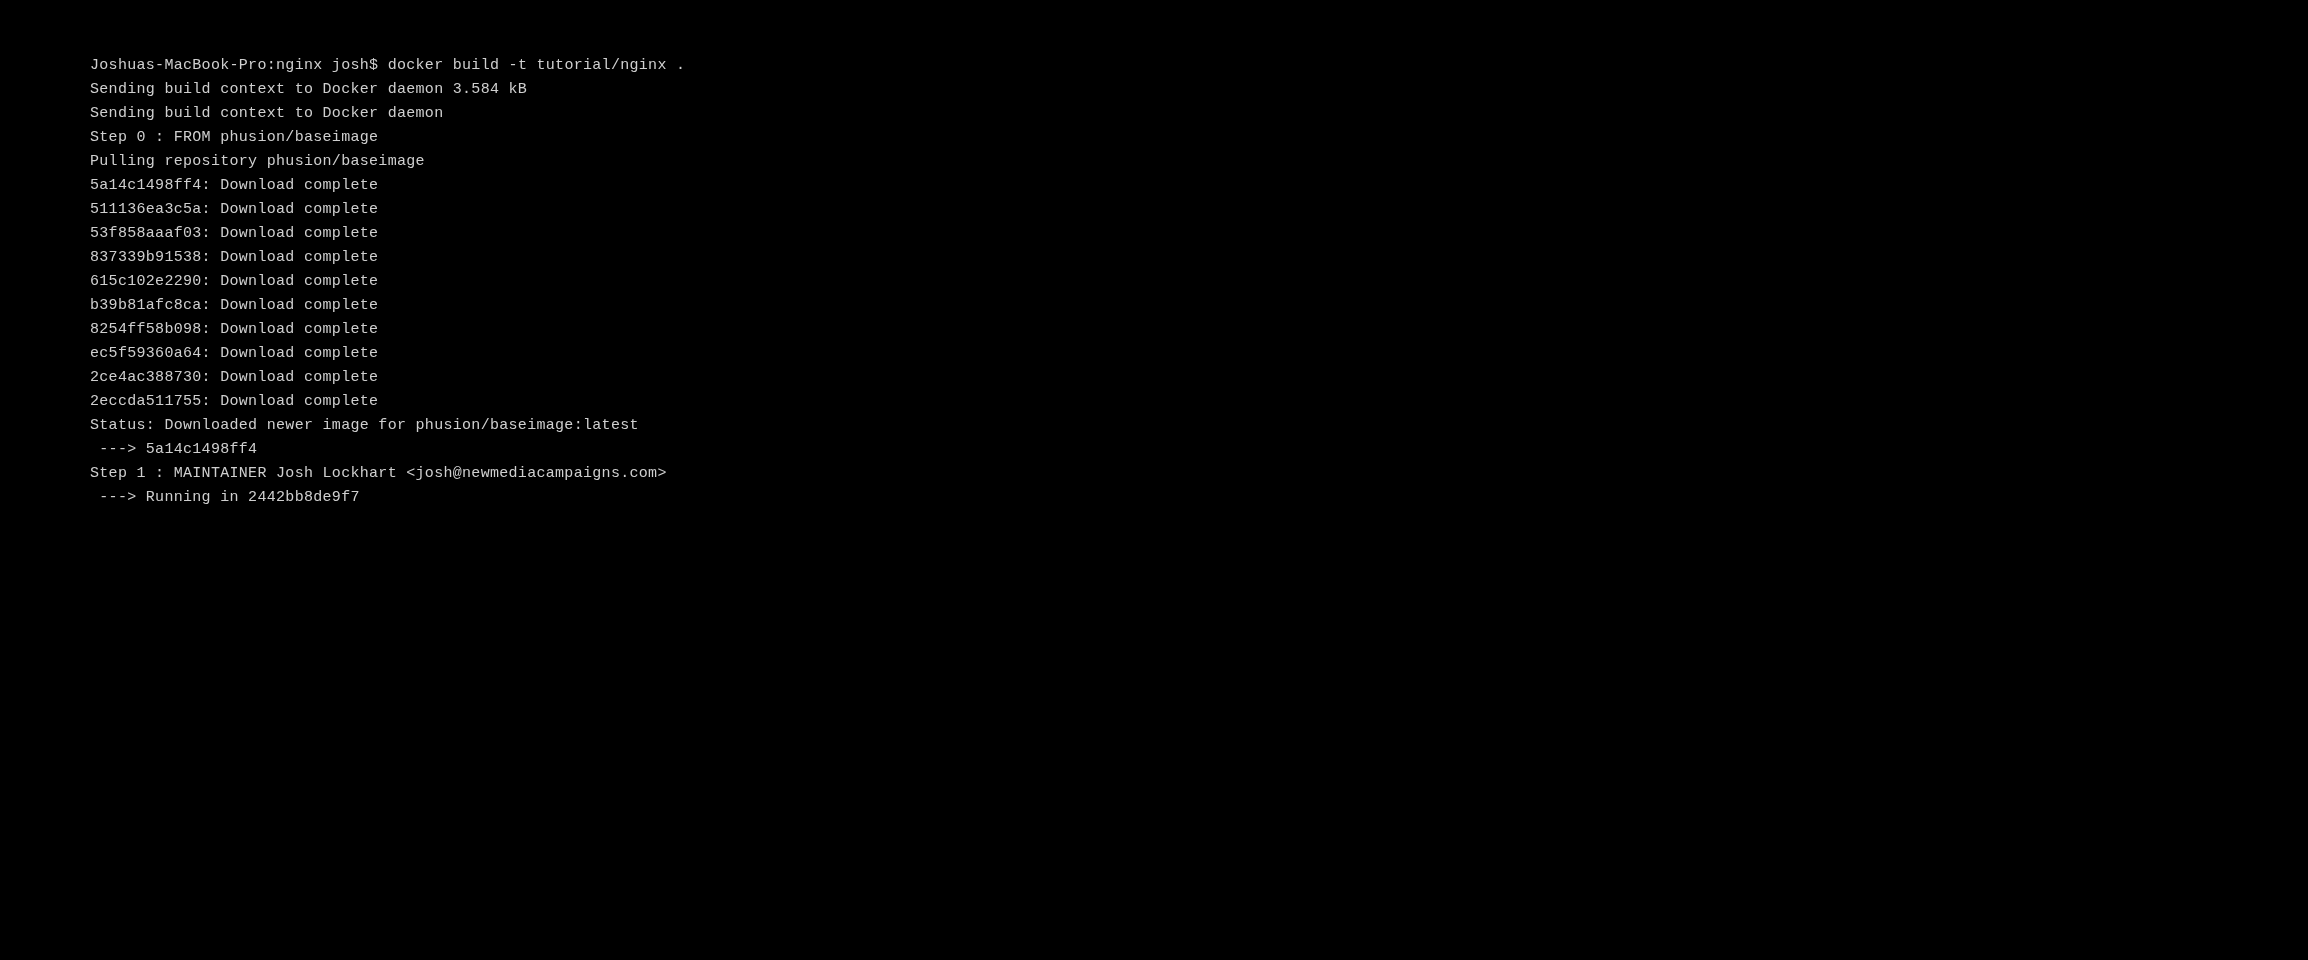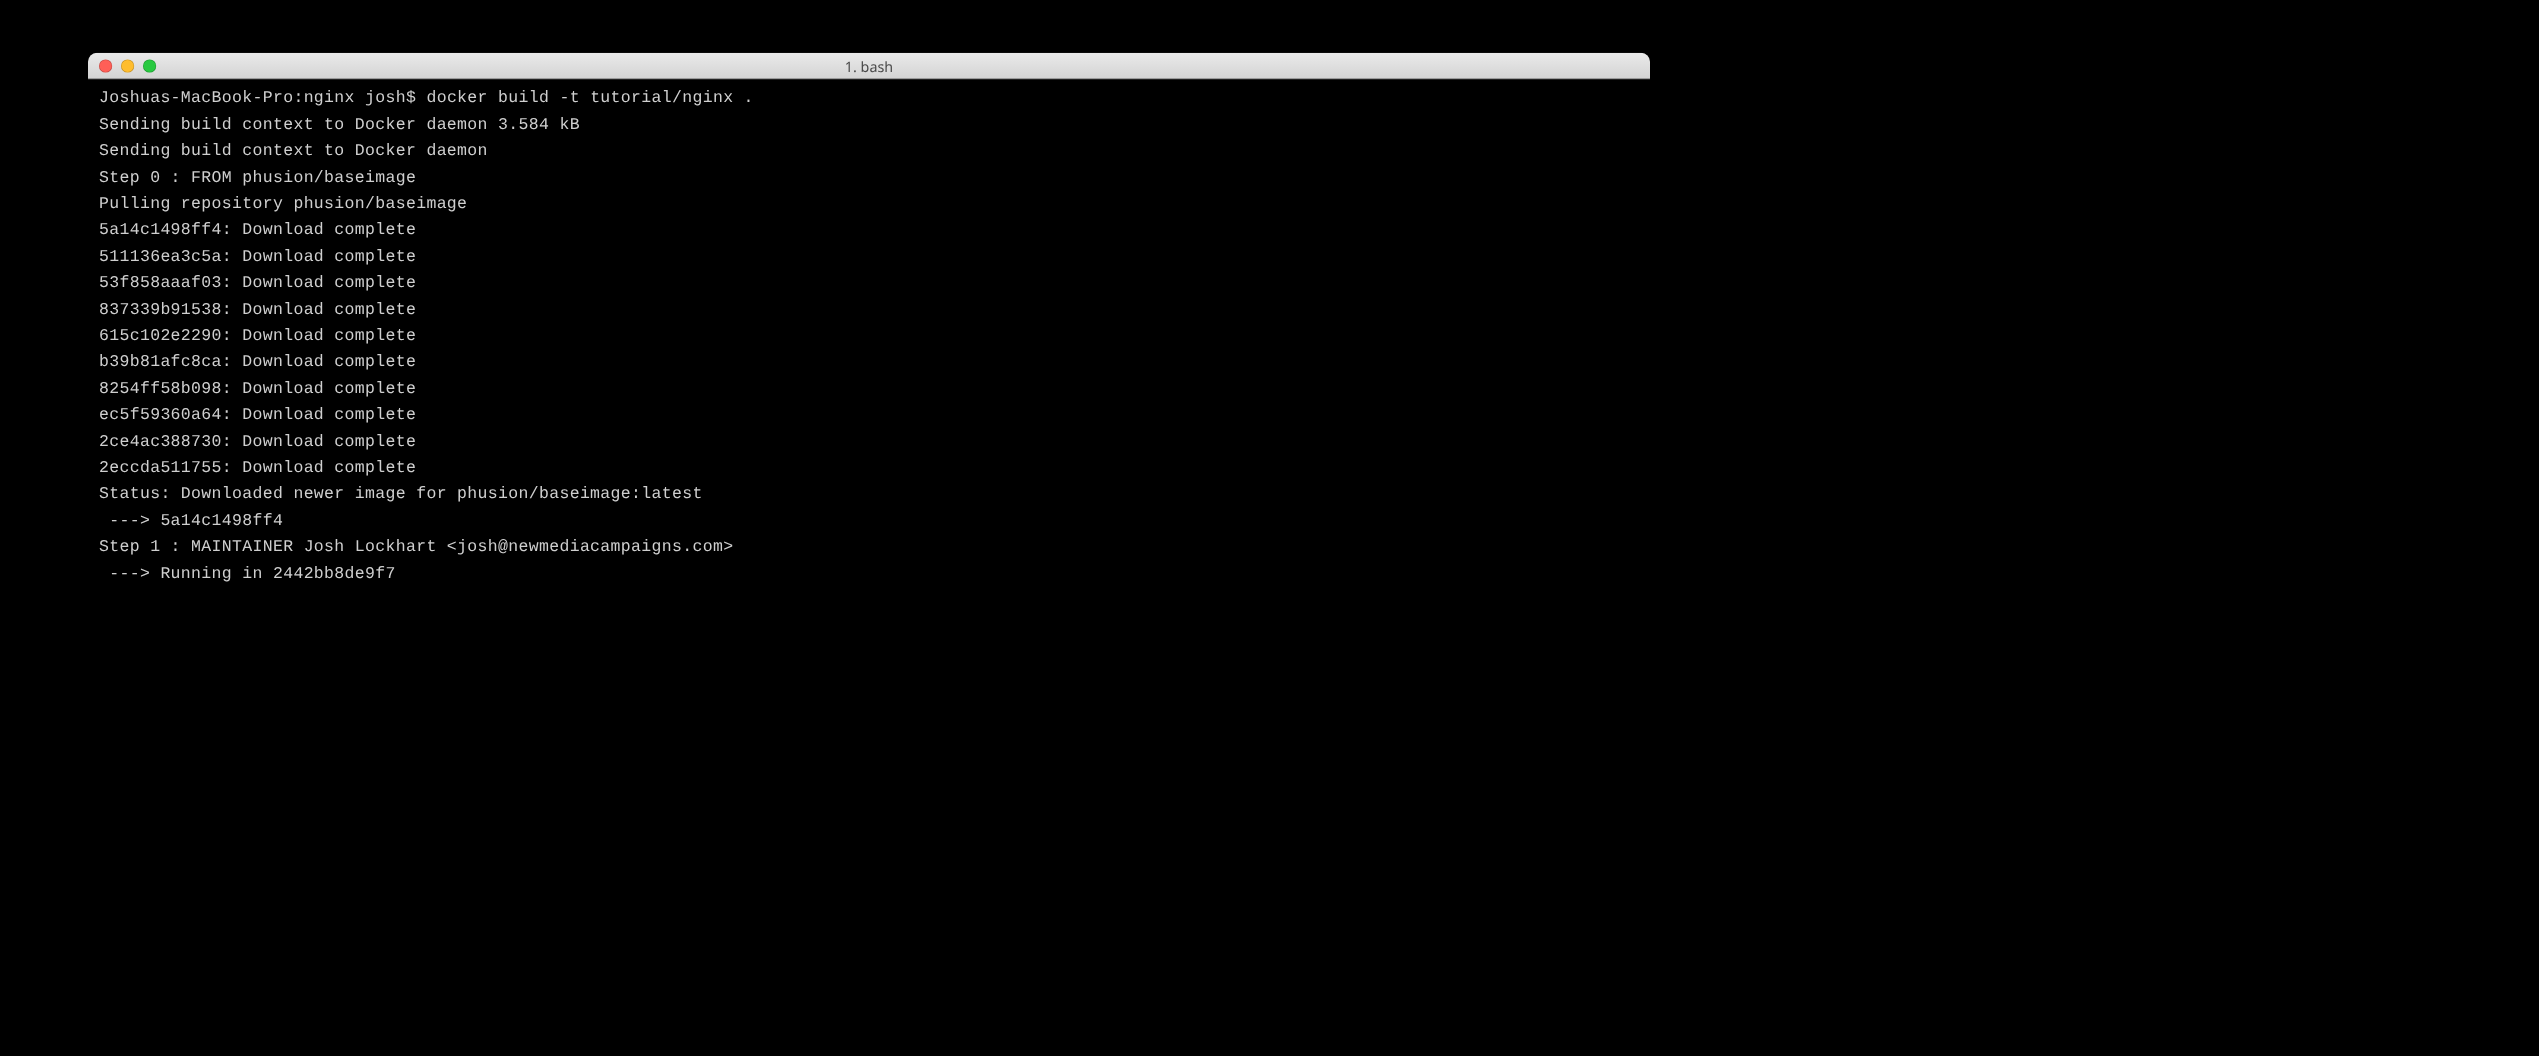--- a/index.html
+++ b/index.html
@@ -62,24 +62,16 @@
       white-space: pre;
       min-height: 600px;
     }
     .term .line { display: block; }
   </style>
 </head>
 <body>
 
 <div class="window">
 
-  <div class="titlebar">
-    <div class="traffic">
-      <span class="t-close"></span>
-      <span class="t-min"></span>
-      <span class="t-max"></span>
-    </div>
-    <div class="titlebar-title">1. bash</div>
-  </div>
 
   <div class="term"><span class="line"><span>Joshuas-MacBook-Pro:nginx josh$ </span><span>docker build -t tutorial/nginx .</span></span><span id="out"><span class="line">Sending build context to Docker daemon 3.584 kB</span><span class="line">Sending build context to Docker daemon </span><span class="line">Step 0 : FROM phusion/baseimage</span><span class="line">Pulling repository phusion/baseimage</span><span class="line">5a14c1498ff4: Download complete </span><span class="line">511136ea3c5a: Download complete </span><span class="line">53f858aaaf03: Download complete </span><span class="line">837339b91538: Download complete </span><span class="line">615c102e2290: Download complete </span><span class="line">b39b81afc8ca: Download complete </span><span class="line">8254ff58b098: Download complete </span><span class="line">ec5f59360a64: Download complete </span><span class="line">2ce4ac388730: Download complete </span><span class="line">2eccda511755: Download complete </span><span class="line">Status: Downloaded newer image for phusion/baseimage:latest</span><span class="line"> ---&gt; 5a14c1498ff4</span><span class="line">Step 1 : MAINTAINER Josh Lockhart &lt;josh@newmediacampaigns.com&gt;</span><span class="line"> ---&gt; Running in 2442bb8de9f7</span></span></div>
 
 </div>
 
 </body></html>

